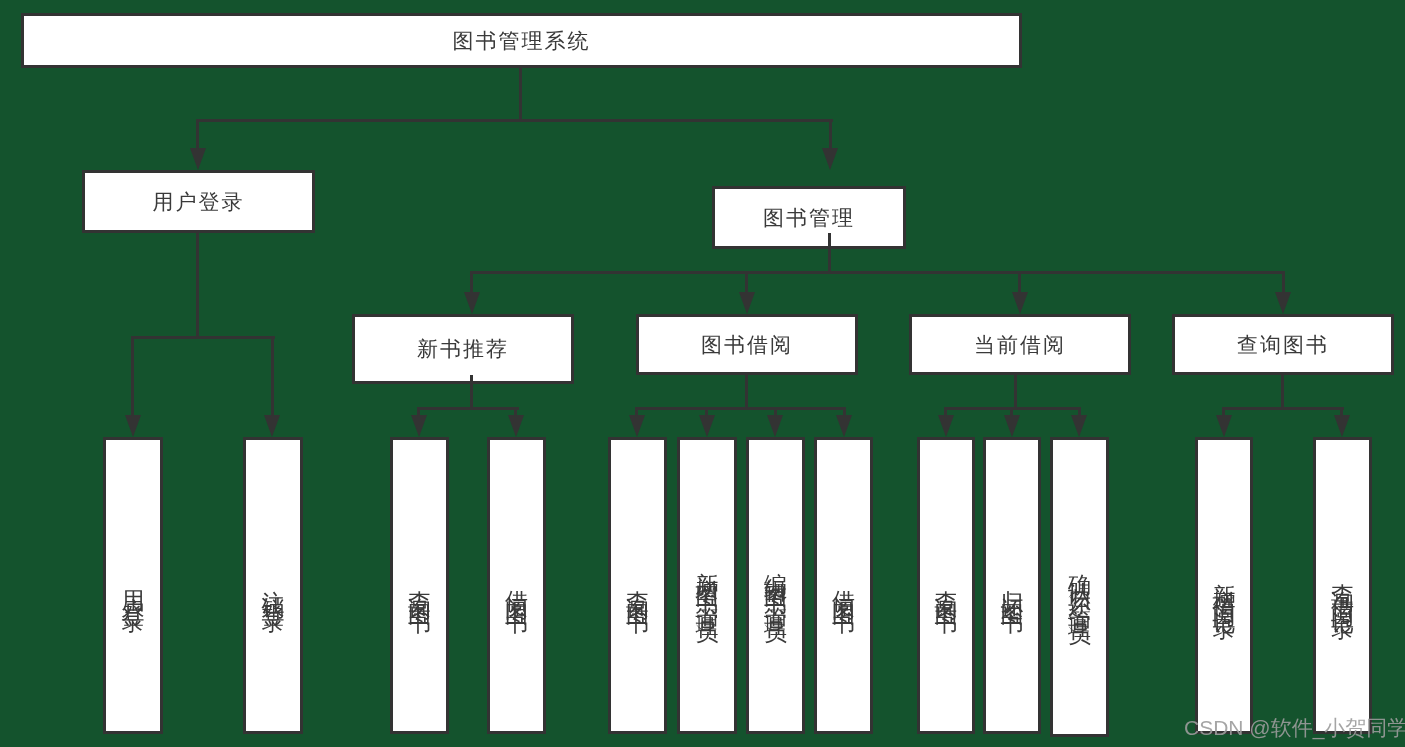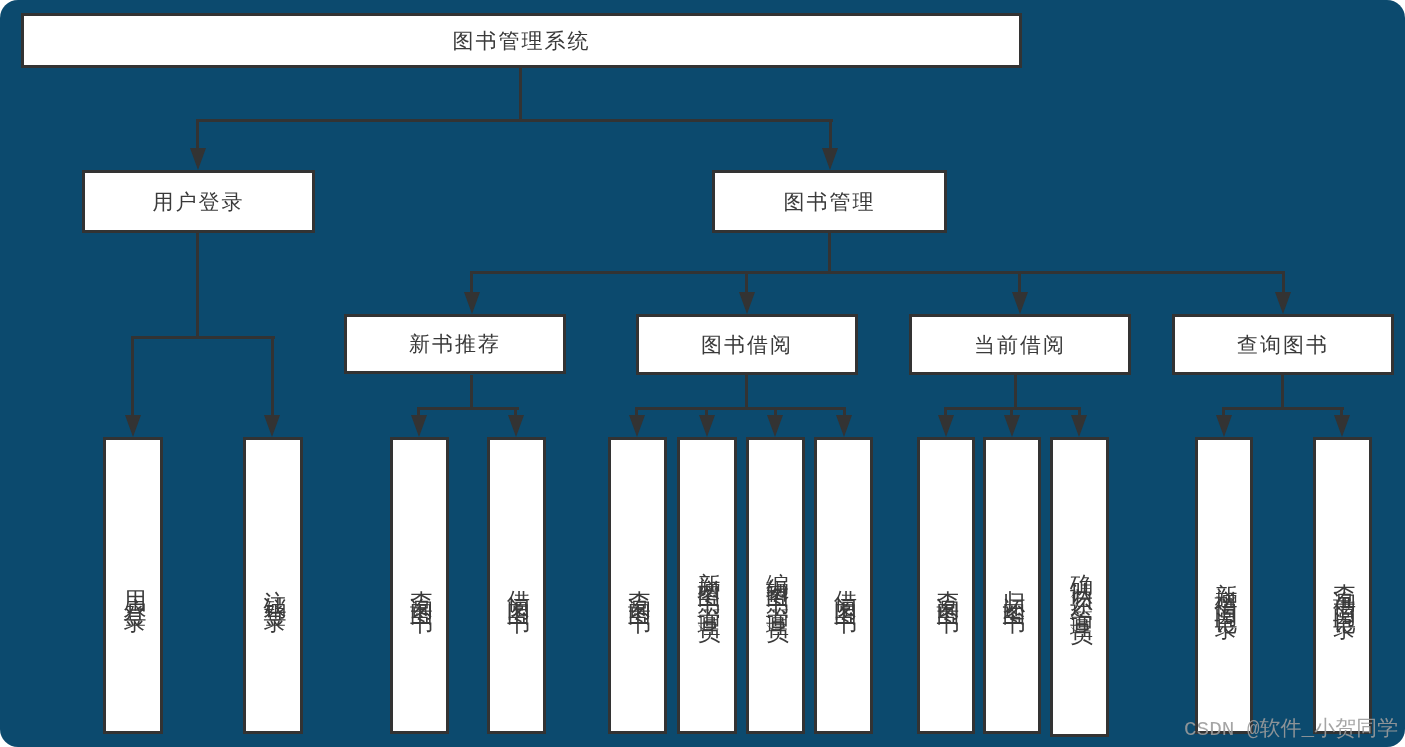--- a/index.html
+++ b/index.html
@@ -1,23 +1,22 @@
 <!DOCTYPE html>
 <html><head>
 <meta charset="utf-8">
 <style>
   html,body{margin:0;padding:0;background:#ffffff;}
   .stage{
     position:relative;
     width:1405px;height:747px;
-    background:#0c4a6e;
-    font-family:Liberation Mono, monospace;
+    background:#14532d;
+    font-family:Liberation Sans, sans-serif;
     color:#333333;
     overflow:hidden;
-    border-radius:18px;
   }
   .box{
     position:absolute;
     border:3px solid #333333;
     background:#ffffff;
     box-sizing:border-box;
     display:flex;align-items:center;justify-content:center;
   }
   .box .lbl{color:#3a3a3a;}
   .box.h .lbl{font-size:21px;letter-spacing:2px;white-space:nowrap;}
@@ -57,21 +56,21 @@
   <div class="vline" style="left:519px;top:66px;height:55px"></div>
   <div class="hline" style="left:196px;top:119px;width:637px"></div>
   <div class="vline" style="left:196px;top:119px;height:31px"></div>
   <div class="arrow" style="left:190px;top:148px"></div>
   <div class="vline" style="left:829px;top:119px;height:31px"></div>
   <div class="arrow" style="left:822px;top:148px"></div>
 
   <div class="box h" style="left:82px;top:170px;width:233px;height:63px">
     <span class="lbl">用户登录</span>
   </div>
-  <div class="box h" style="left:712px;top:170px;width:235px;height:63px">
+  <div class="box h" style="left:712px;top:186px;width:194px;height:63px">
     <span class="lbl">图书管理</span>
   </div>
 
   <div class="vline" style="left:196px;top:233px;height:106px"></div>
   <div class="hline" style="left:131px;top:336px;width:144px"></div>
   <div class="vline" style="left:131px;top:336px;height:80px"></div>
   <div class="arrow" style="left:125px;top:415px"></div>
   <div class="vline" style="left:271px;top:336px;height:80px"></div>
   <div class="arrow" style="left:264px;top:415px"></div>
 
@@ -79,21 +78,21 @@
   <div class="hline" style="left:470px;top:271px;width:815px"></div>
   <div class="vline" style="left:470px;top:271px;height:22px"></div>
   <div class="arrow" style="left:464px;top:292px"></div>
   <div class="vline" style="left:745px;top:271px;height:22px"></div>
   <div class="arrow" style="left:739px;top:292px"></div>
   <div class="vline" style="left:1018px;top:271px;height:22px"></div>
   <div class="arrow" style="left:1012px;top:292px"></div>
   <div class="vline" style="left:1282px;top:271px;height:22px"></div>
   <div class="arrow" style="left:1275px;top:292px"></div>
 
-  <div class="box h" style="left:344px;top:314px;width:222px;height:60px">
+  <div class="box h" style="left:352px;top:314px;width:222px;height:70px">
     <span class="lbl">新书推荐</span>
   </div>
   <div class="box h" style="left:636px;top:314px;width:222px;height:61px">
     <span class="lbl">图书借阅</span>
   </div>
   <div class="box h" style="left:909px;top:314px;width:222px;height:61px">
     <span class="lbl">当前借阅</span>
   </div>
   <div class="box h" style="left:1172px;top:314px;width:222px;height:61px">
     <span class="lbl">查询图书</span>

